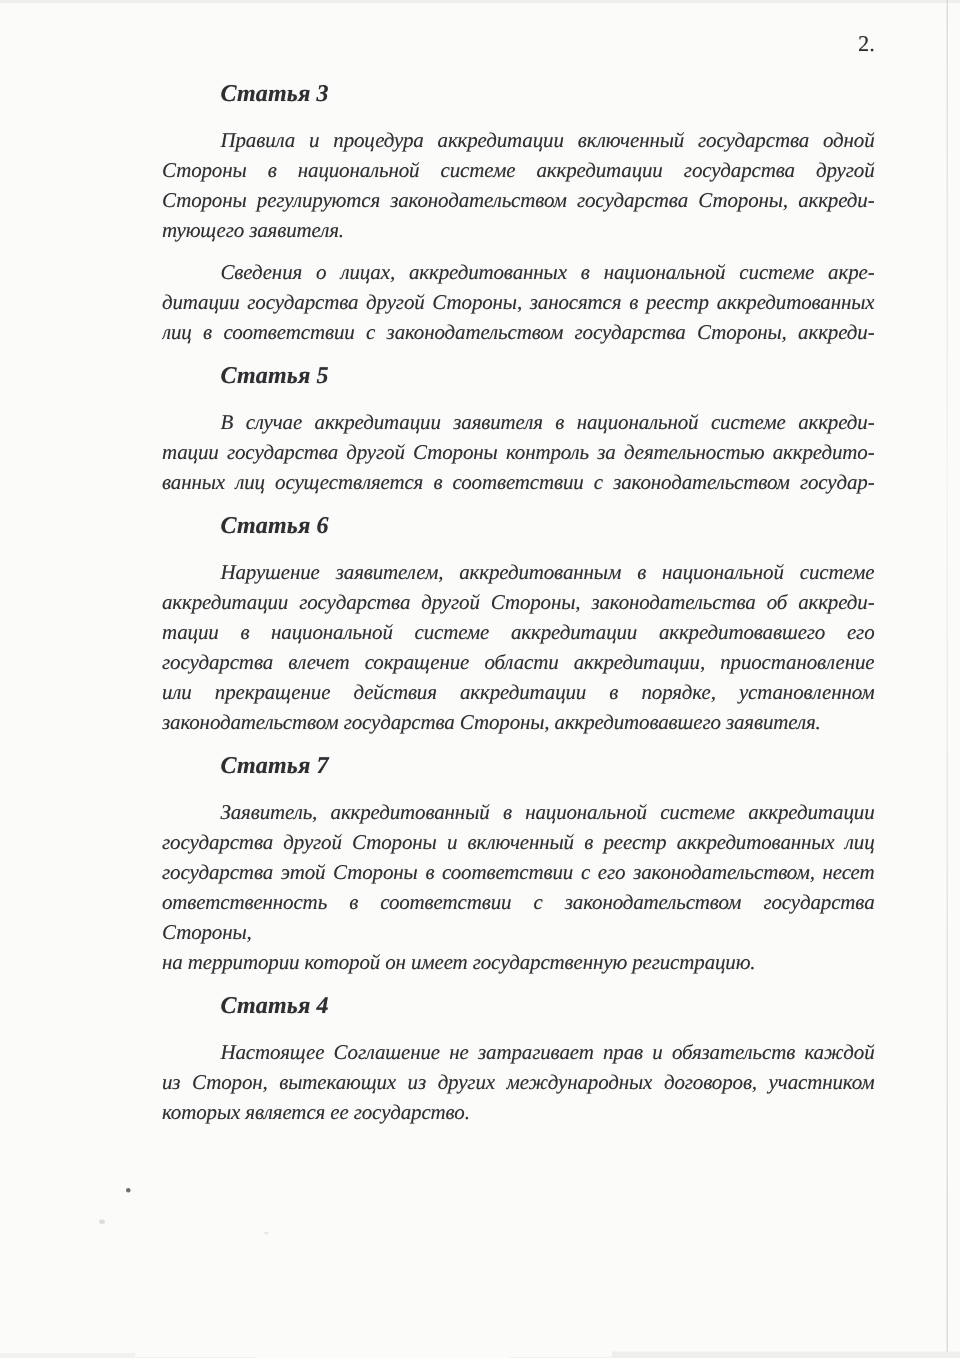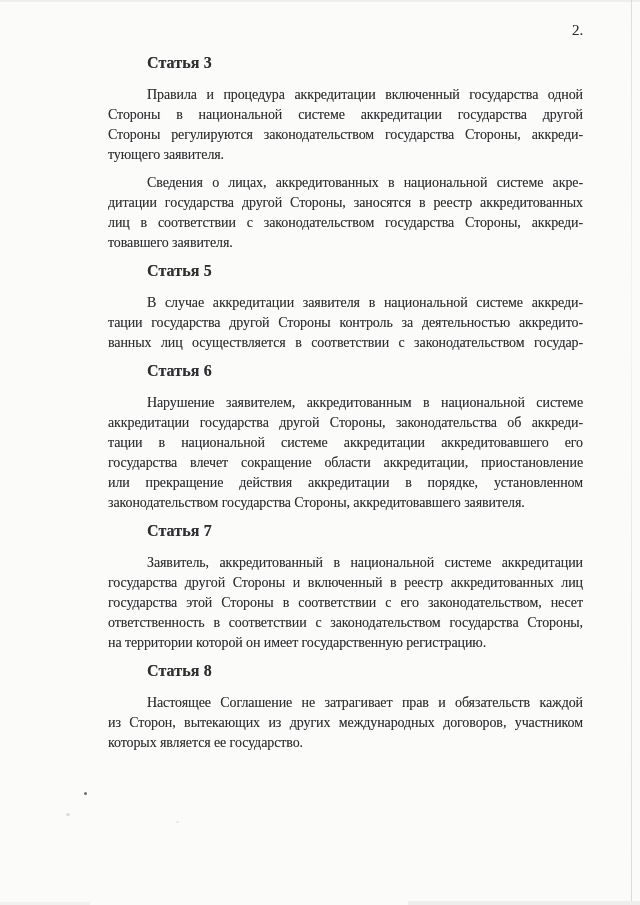--- a/index.html
+++ b/index.html
@@ -23,20 +23,21 @@
     top: 20px;
     font-size: 15px;
     line-height: 20px;
     text-shadow: 0 0 0.5px rgba(47,47,51,0.35);
   }
   .content {
     position: absolute;
     left: 108px;
     top: 53px;
     width: 475px;
+    font-style: italic;
   }
   .article-heading {
     margin: 0 0 12px 0;
     padding-left: 39px;
     font-size: 16px;
     font-weight: bold;
     line-height: 20px;
     letter-spacing: 0.1px;
     text-shadow: 0 0 0.5px rgba(35,35,40,0.5);
   }
@@ -126,21 +127,20 @@
           <div class="pline">Стороны регулируются законодательством государства Стороны, аккреди-</div>
           <div class="pline last">тующего заявителя.</div>
         </div>
   </section>
 
   <section class="article">
     <div class="para">
           <div class="pline first">Сведения о лицах, аккредитованных в национальной системе акре-</div>
           <div class="pline">дитации государства другой Стороны, заносятся в реестр аккредитованных</div>
           <div class="pline">лиц в соответствии с законодательством государства Стороны, аккреди-</div>
-          <div class="pline last">товавшего заявителя.</div>
         </div>
   </section>
 
   <section class="article">
     <h2 class="article-heading">Статья 5</h2>
     <div class="para">
           <div class="pline first">В случае аккредитации заявителя в национальной системе аккреди-</div>
           <div class="pline">тации государства другой Стороны контроль за деятельностью аккредито-</div>
           <div class="pline">ванных лиц осуществляется в соответствии с законодательством государ-</div>
         </div>
@@ -163,21 +163,21 @@
     <div class="para">
           <div class="pline first">Заявитель, аккредитованный в национальной системе аккредитации</div>
           <div class="pline">государства другой Стороны и включенный в реестр аккредитованных лиц</div>
           <div class="pline">государства этой Стороны в соответствии с его законодательством, несет</div>
           <div class="pline">ответственность в соответствии с законодательством государства Стороны,</div>
           <div class="pline last">на территории которой он имеет государственную регистрацию.</div>
         </div>
   </section>
 
   <section class="article">
-    <h2 class="article-heading">Статья 8</h2>
+    <h2 class="article-heading">Статья 4</h2>
     <div class="para">
           <div class="pline first">Настоящее Соглашение не затрагивает прав и обязательств каждой</div>
           <div class="pline">из Сторон, вытекающих из других международных договоров, участником</div>
           <div class="pline last">которых является ее государство.</div>
         </div>
   </section>
 </main>
 
   <div class="ink-speck"></div>
   <div class="ink-speck-faint"></div>

